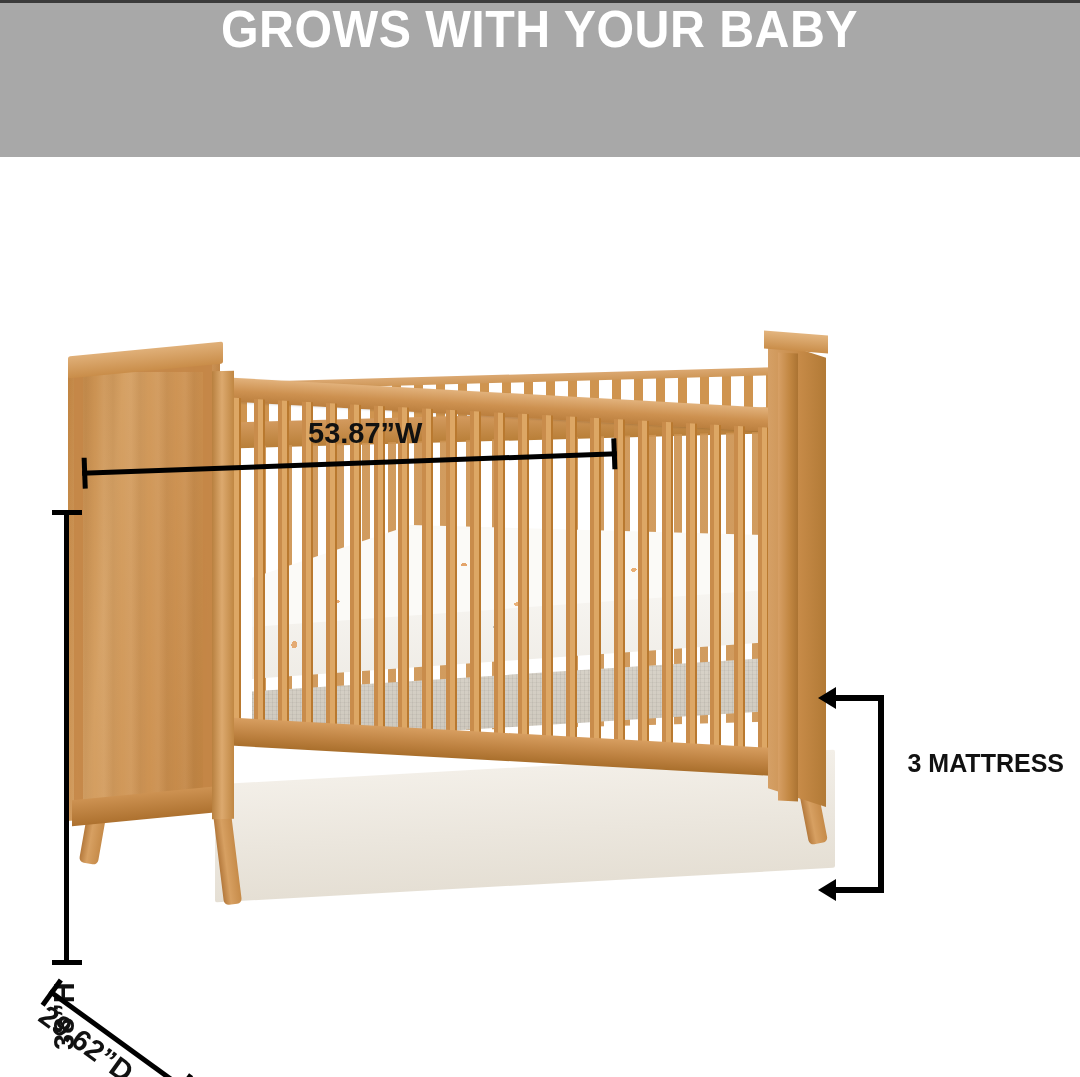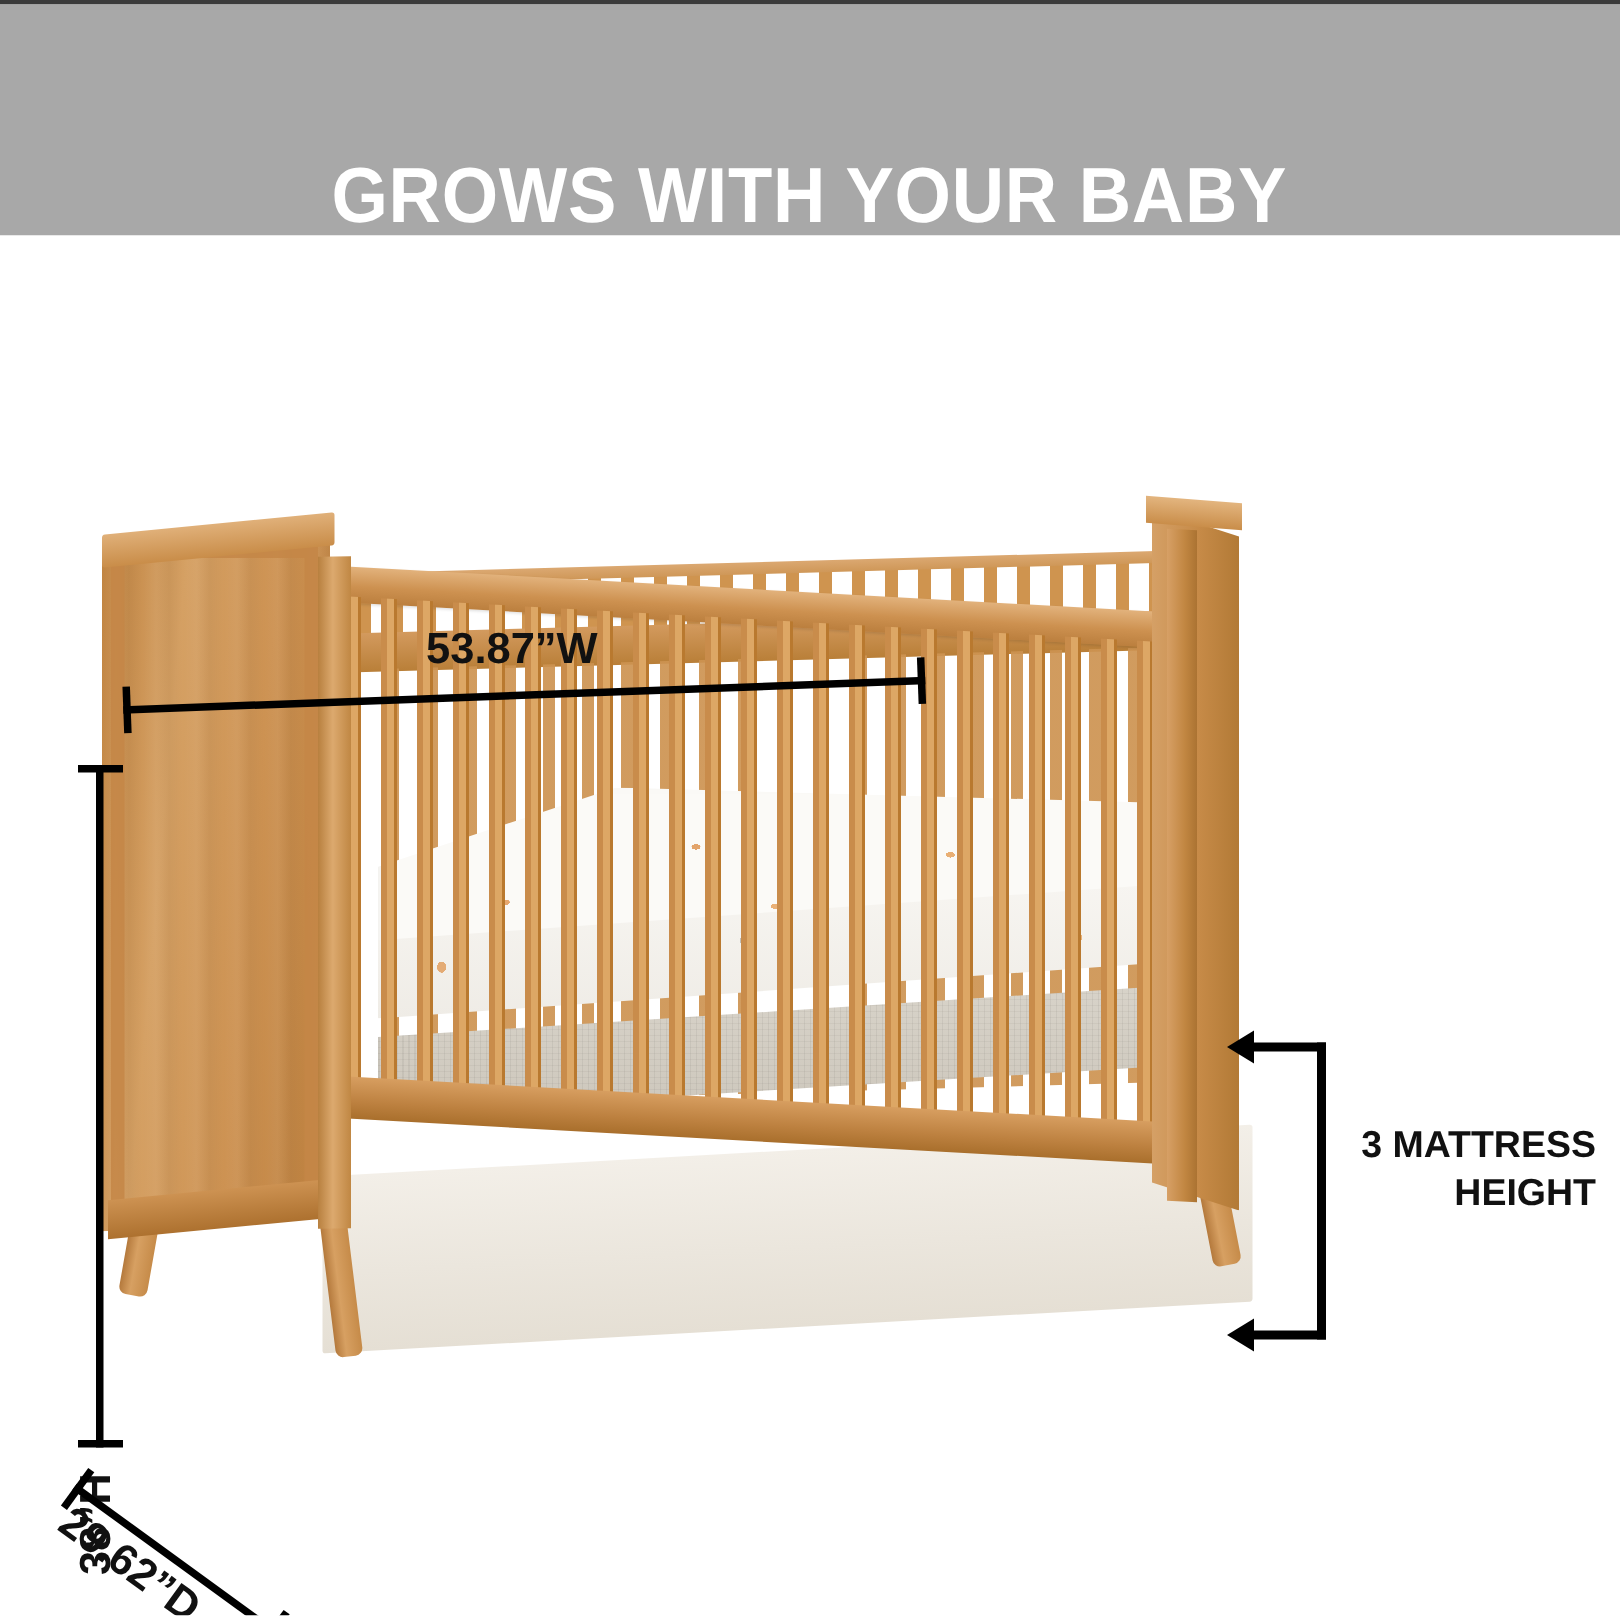--- a/index.html
+++ b/index.html
@@ -25,21 +25,21 @@
     left: 0; top: 0;
     width: 1080px; height: 3px;
     background: #3b3b3b;
   }
   .header-band {
     position: absolute;
     left: 0; top: 3px;
     width: 1080px; height: 154px;
     background: #a8a8a8;
     display: flex;
-    align-items: flex-end;
+    align-items: flex-start;
     justify-content: center;
   }
   .header-title {
     color: #ffffff;
     font-size: 52px;
     font-weight: bold;
     letter-spacing: 0.5px;
     line-height: 1;
     transform: scaleX(0.93);
     white-space: nowrap;
@@ -321,21 +321,21 @@
     background: #000;
   }
   .dim-width-cap-r {
     position: absolute;
     right: 0; top: 3px;
     width: 5px; height: 31px;
     background: #000;
   }
   .dim-width-label {
     position: absolute;
-    left: 284px; top: 260px;
+    left: 308px; top: 260px;
     font-size: 29px;
     font-weight: bold;
     color: #111;
     letter-spacing: 0px;
     white-space: nowrap;
   }
 
   
   .dim-height-wrap {
     position: absolute;
@@ -527,17 +527,16 @@
     <div class="lvl-bracket">
       <div class="lvl-stem"></div>
       <div class="lvl-arm-top"></div>
       <div class="lvl-arm-bot"></div>
       <div class="lvl-head-top"></div>
       <div class="lvl-head-bot"></div>
     </div>
 
     <div class="lvl-text">
       <div>3 MATTRESS</div>
-      <div>HEIGHT</div>
     </div>
 
   </div>
 </div>
 
 </body></html>

